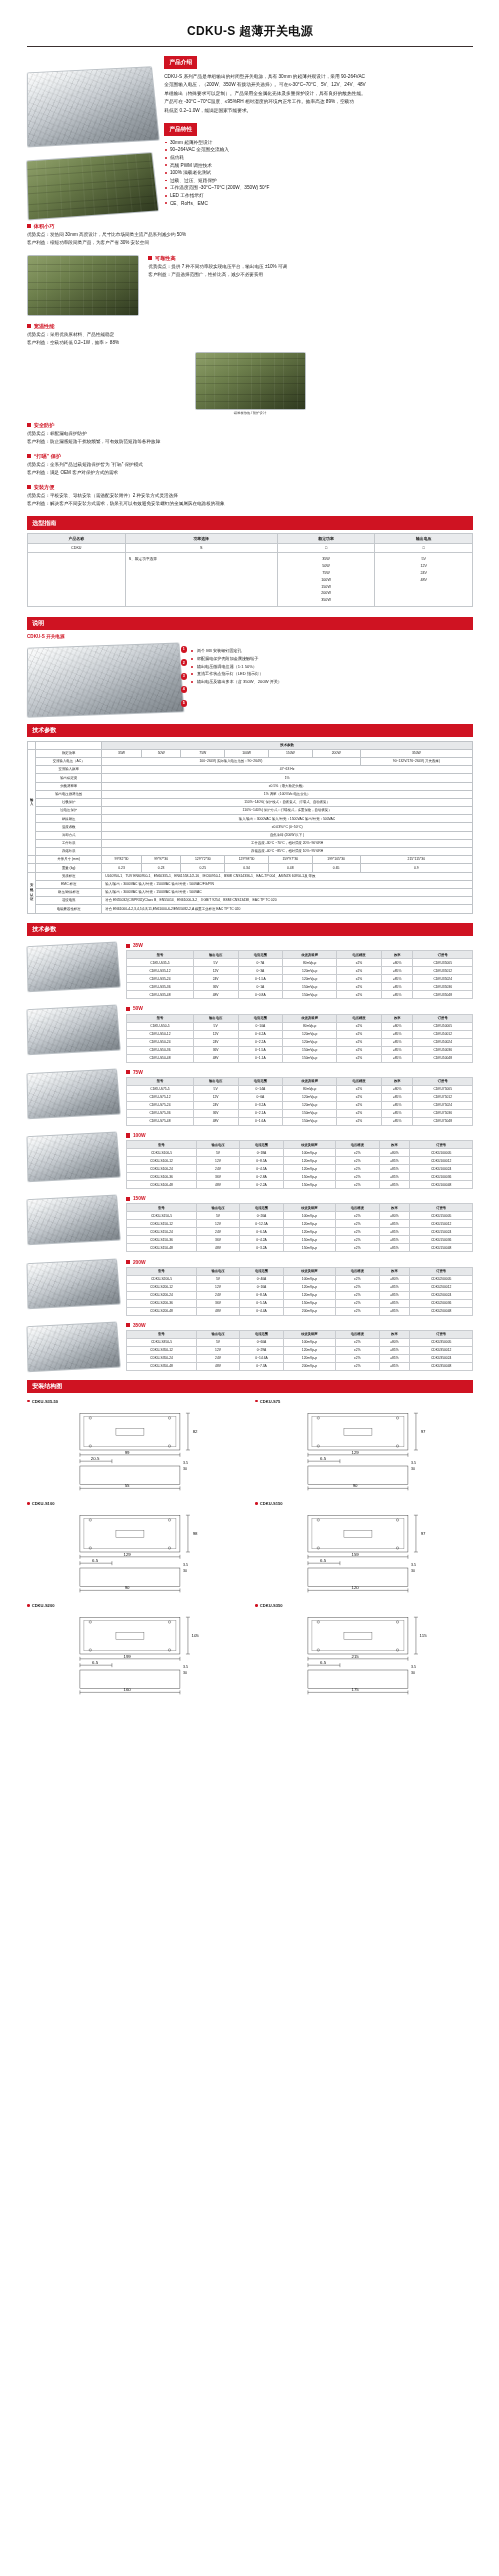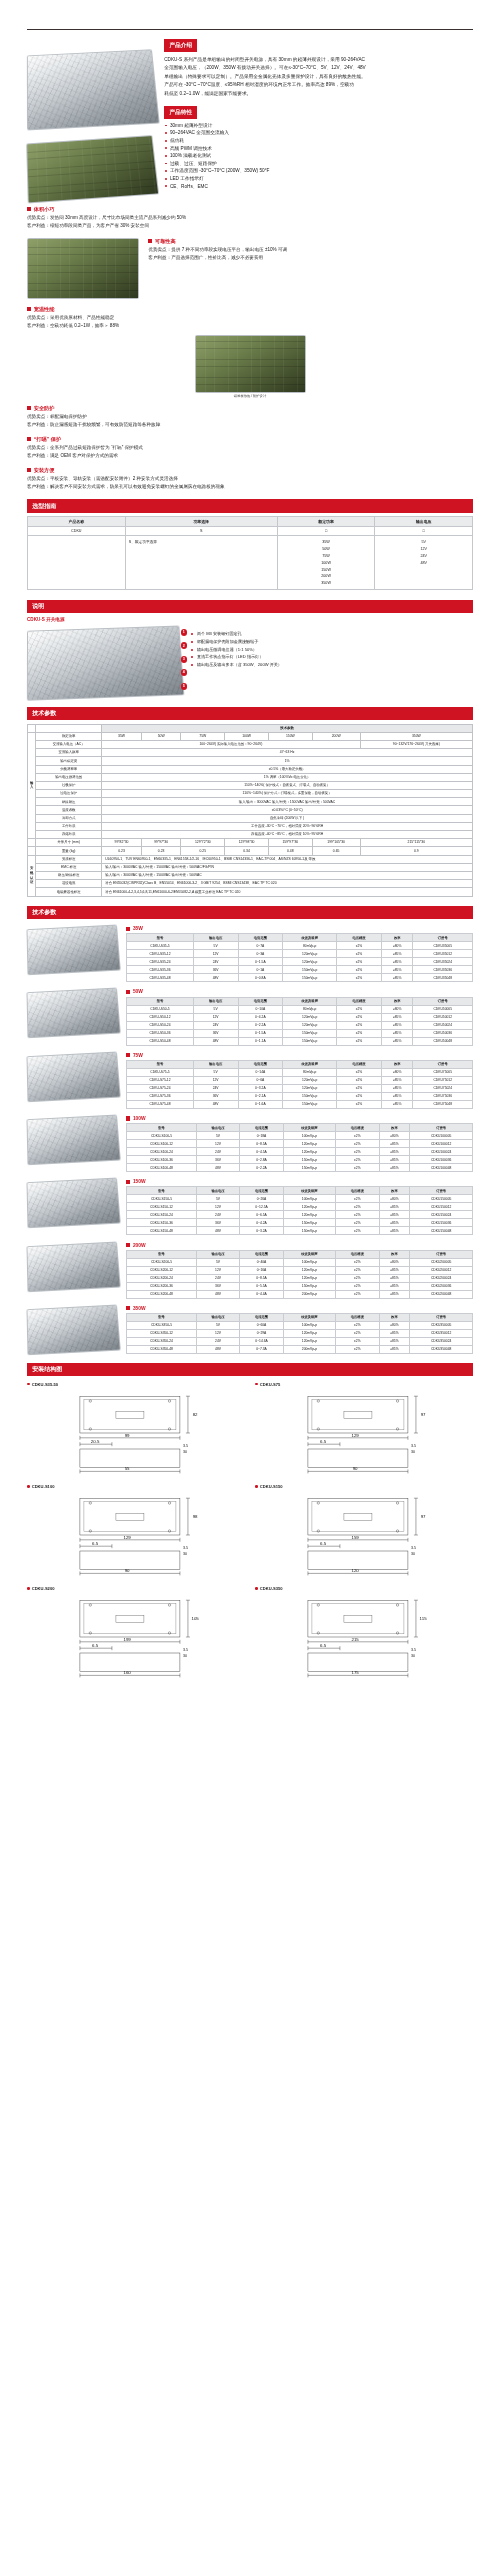--- a/index.html
+++ b/index.html
@@ -131,20 +131,21 @@
     border-radius:50%; background:#cf1322;
   }
   .cap { font-size: 3.3px; text-align: center; margin-top: 1px; color: #333; }
 </style>
 </head>
 <body>
 
 <div class="page">
 
   <div class="title-row">
+    <div class="doc-title">CDKU-S 超薄开关电源</div>
     <div class="title-rule"></div>
   </div>
 
   <div class="intro">
     <div class="intro-img">
       <div class="psu" style="height:77px; margin-top:11.3px; transform: perspective(309px) rotateX(14deg) rotateZ(-3deg);"></div>
       <div class="psu psu-pcb" style="height:61px; margin-top:10.3px; transform: perspective(309px) rotateX(12deg) rotateZ(-4deg);"></div>
     </div>
     <div class="intro-txt">
       <div class="redbar">产品介绍</div>

